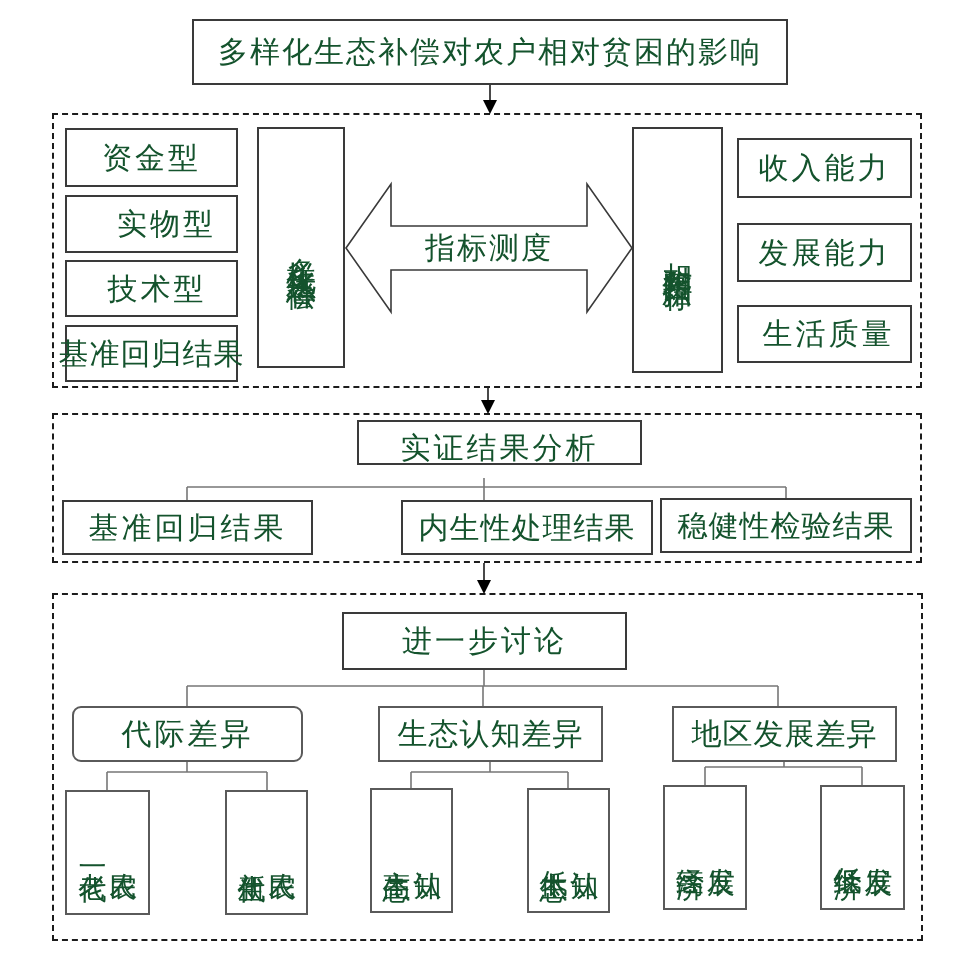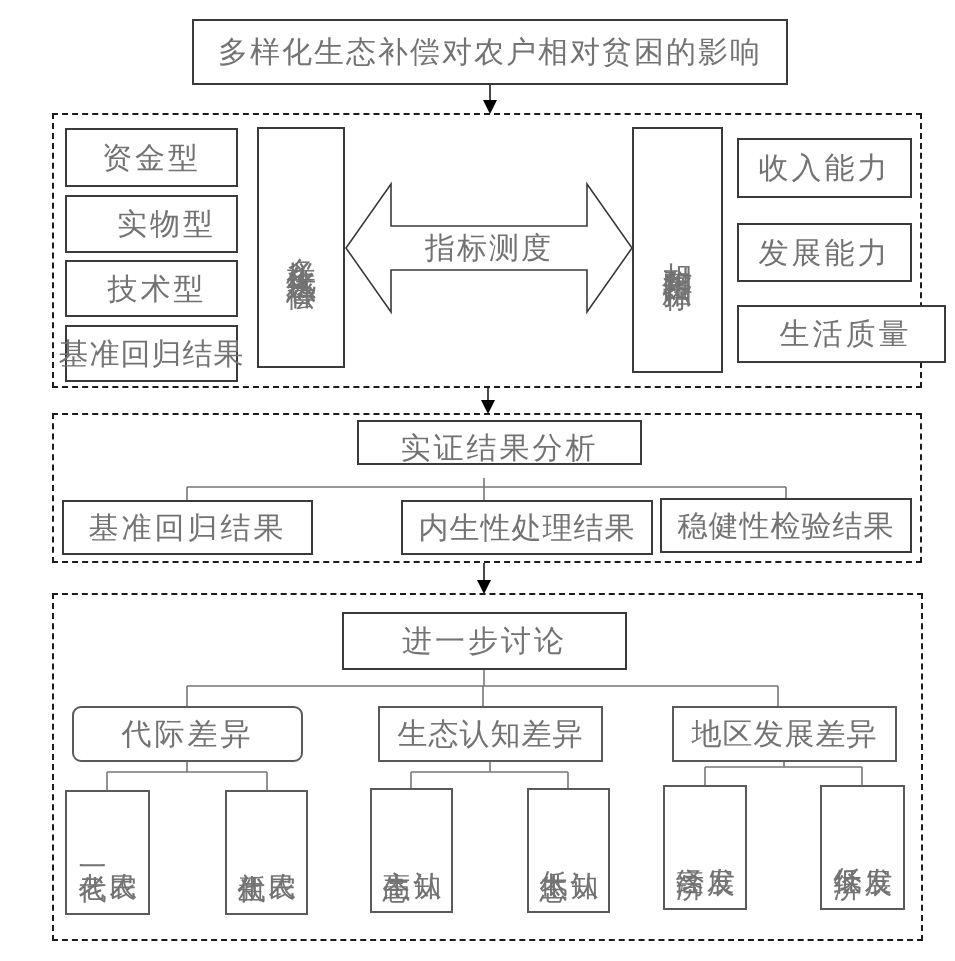--- a/index.html
+++ b/index.html
@@ -1,17 +1,17 @@
 <!DOCTYPE html>
 <html><head>
 <meta charset="utf-8">
 <style>
   html,body{margin:0;padding:0;background:#fff;}
   #canvas{position:relative;width:955px;height:961px;background:#ffffff;
-          font-family:"Liberation Serif","DejaVu Serif",serif;color:#737373;}
+          font-family:"Liberation Serif","DejaVu Serif",serif;color:#14532d;}
   .box{position:absolute;background:#fff;border:2px solid #3a3a3a;
        display:flex;align-items:center;justify-content:center;
        box-sizing:border-box;z-index:2;text-align:center;}
   .dashed{position:absolute;border:2.5px dashed #1c1c1c;box-sizing:border-box;
           background:transparent;z-index:0;}
   .h-label{font-size:30px;letter-spacing:3px;line-height:1;white-space:nowrap;}
   .title-label{font-size:30px;letter-spacing:2px;line-height:1;white-space:nowrap;}
   .vtext{writing-mode:vertical-rl;text-orientation:upright;
          font-size:30px;letter-spacing:4px;line-height:1;}
   .leaf{border:2px solid #5a5a5a;flex-direction:row;gap:3px;}
@@ -80,21 +80,21 @@
   <div class="box" style="left:632px;top:127px;width:91px;height:246px;">
     <span class="vtext">相对贫困指标</span>
   </div>
 
   <div class="box" style="left:737px;top:138px;width:175px;height:60px;">
     <span class="h-label">收入能力</span>
   </div>
   <div class="box" style="left:737px;top:223px;width:175px;height:59px;">
     <span class="h-label">发展能力</span>
   </div>
-  <div class="box" style="left:737px;top:305px;width:209px;height:58px;padding-left:8px;">
+  <div class="box" style="left:737px;top:305px;width:175px;height:58px;padding-left:8px;">
     <span class="h-label">生活质量</span>
   </div>
 
   <div class="dashed" style="left:52px;top:413px;width:870px;height:150px;"></div>
 
   <div class="box" style="left:357px;top:420px;width:285px;height:45px;align-items:flex-end;">
     <span class="h-label">实证结果分析</span>
   </div>
   <div class="box" style="left:62px;top:500px;width:251px;height:55px;">
     <span class="h-label">基准回归结果</span>

